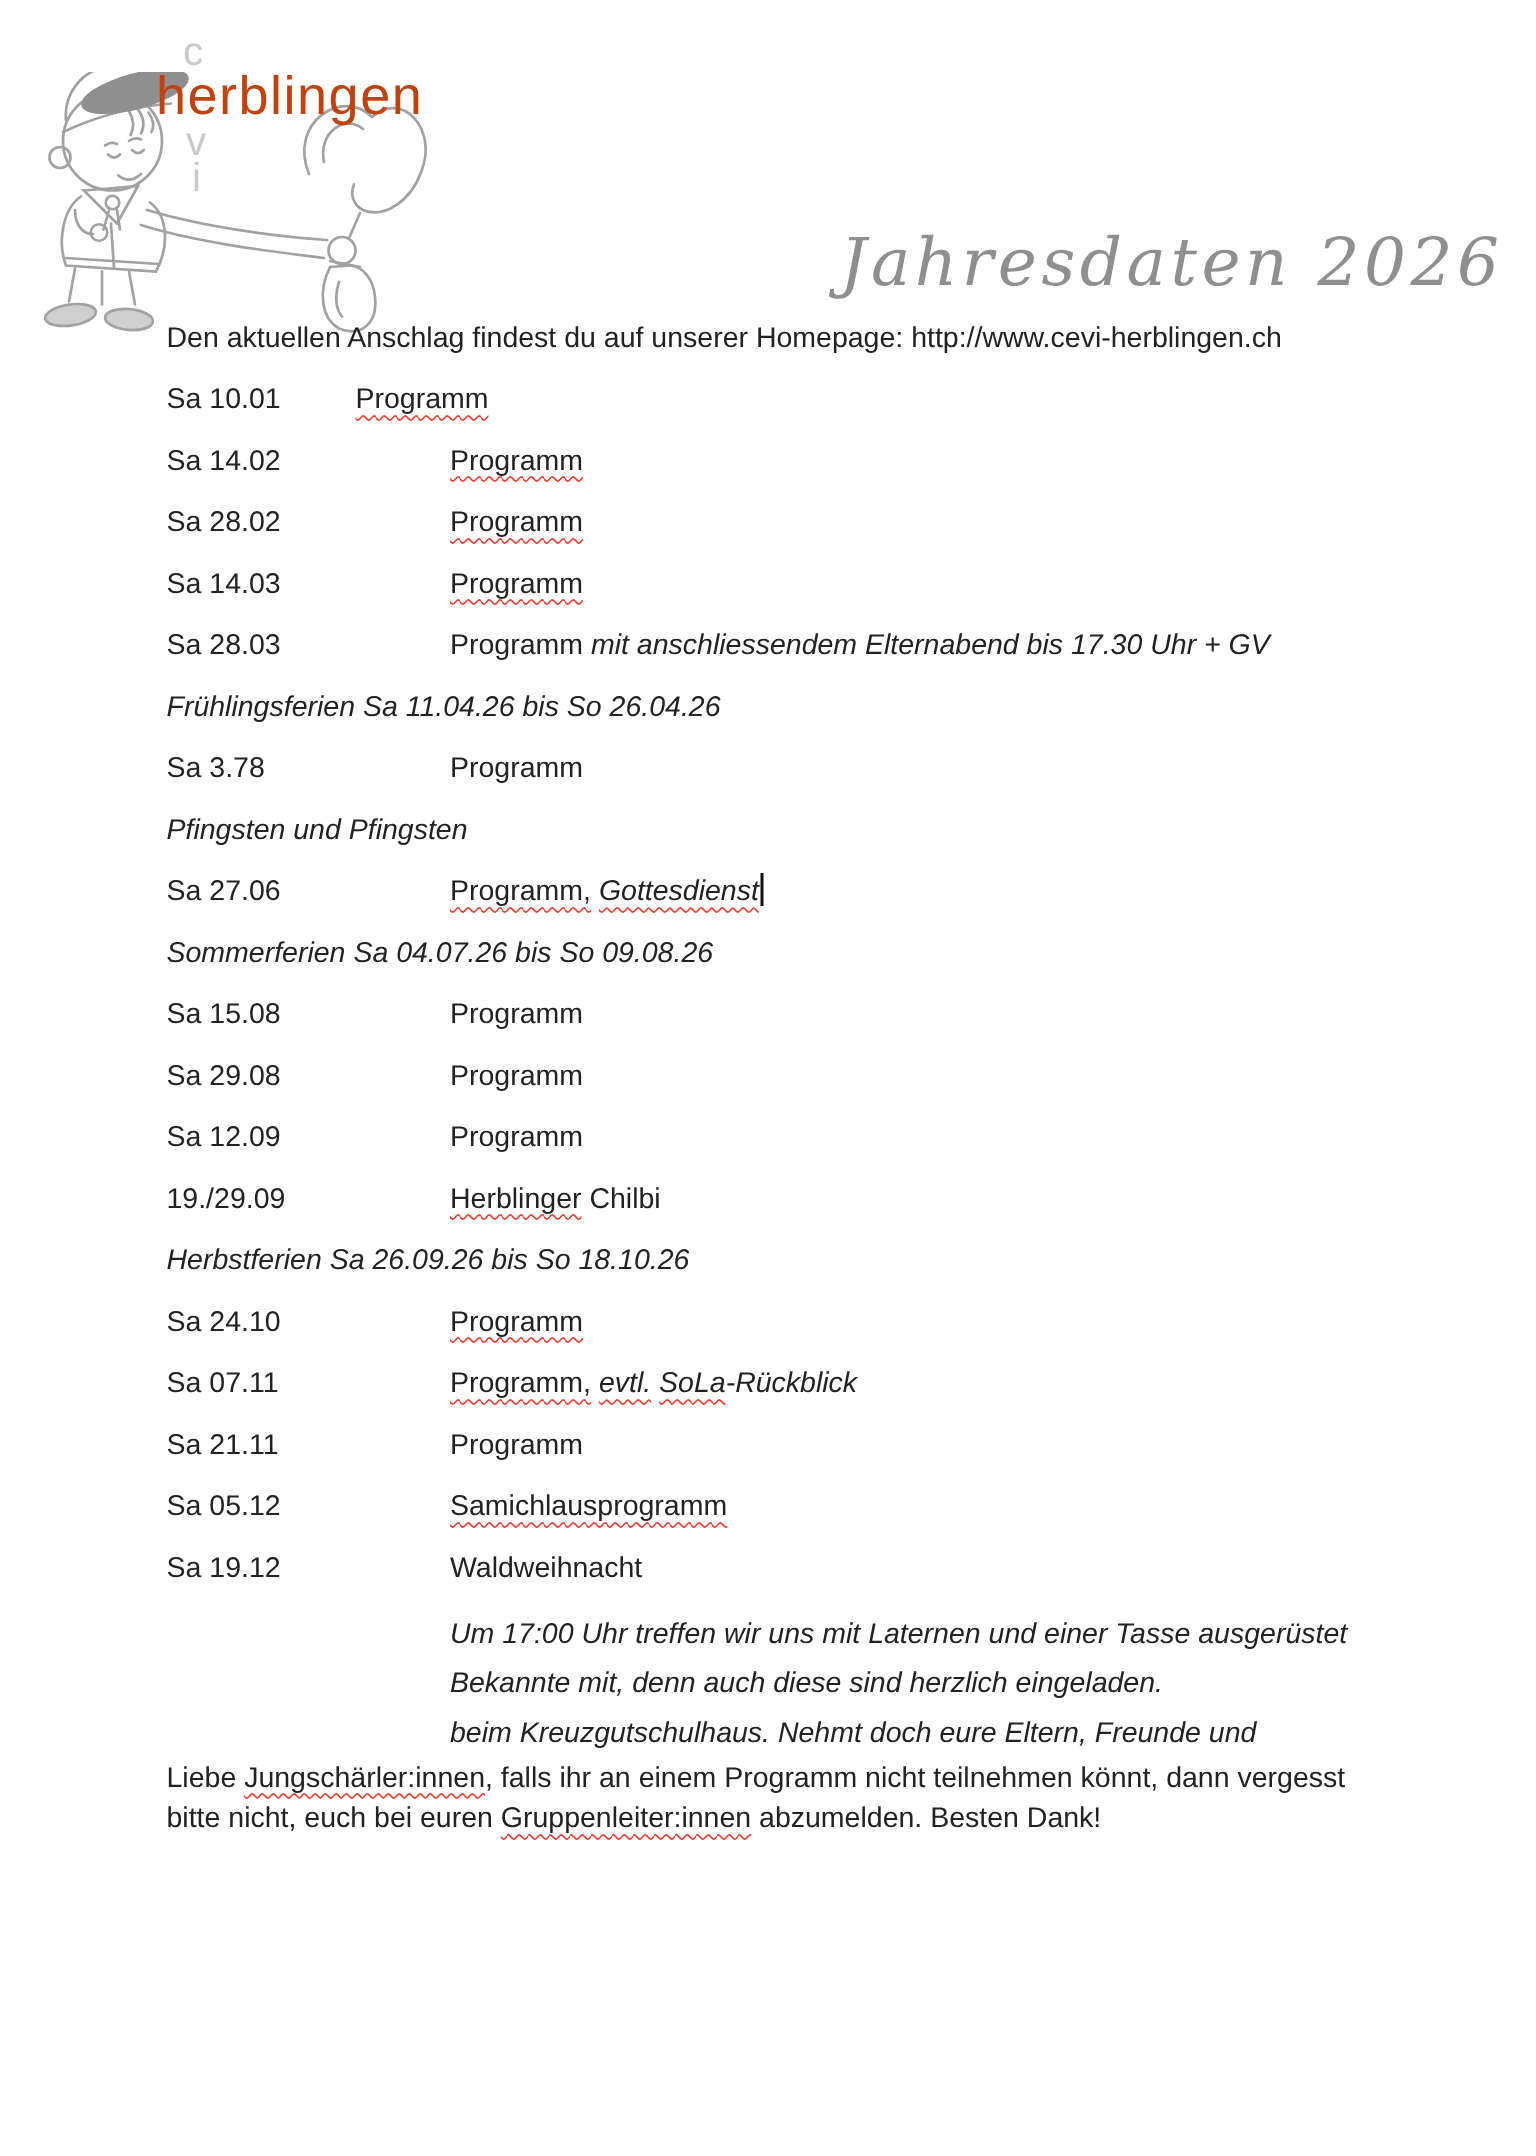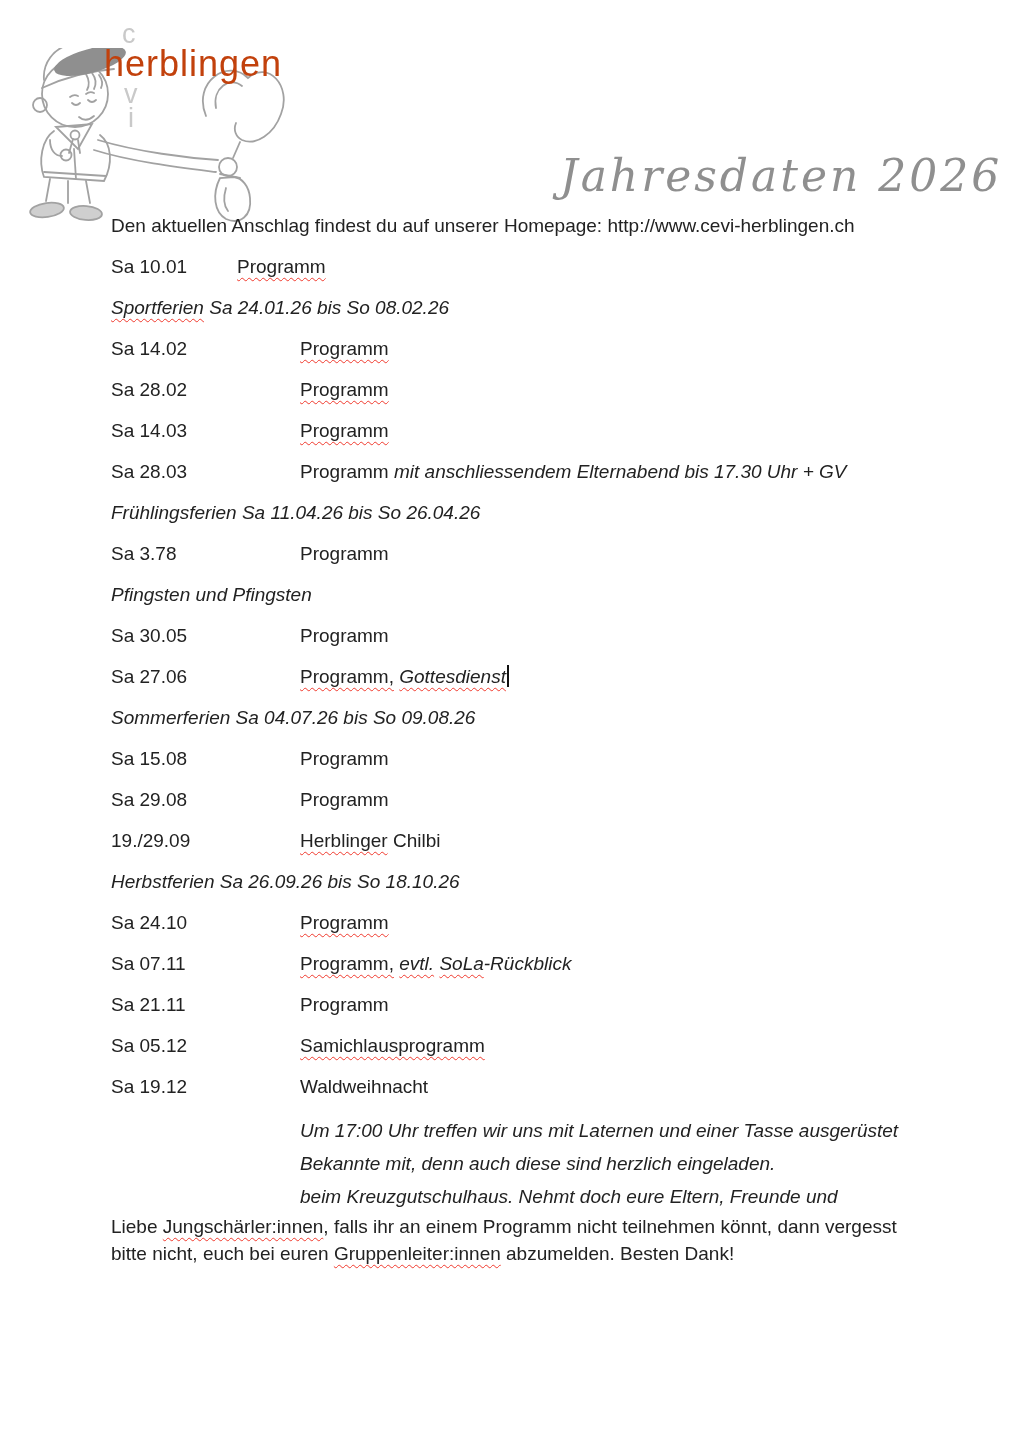--- a/index.html
+++ b/index.html
@@ -110,33 +110,32 @@
     <span class="logo-letter i">i</span>
   </div>
 
   <div class="title">Jahresdaten 2026</div>
 
   <div class="content">
     <p><span>Den aktuellen Anschlag findest du auf unserer Homepage: </span><span>http://www.cevi-herblingen.ch</span></p>
 
     <div id="schedule">
         <div class="row"><span class="date short">Sa 10.01</span><span><span class="sq">Programm</span></span></div>
-        <p class="season"><span class="sq">Sportferien</span><span> Sa 24.01.26 bis So 08.02.26</span></p>
         <div class="row"><span class="date">Sa 14.02</span><span><span class="sq">Programm</span></span></div>
         <div class="row"><span class="date">Sa 28.02</span><span><span class="sq">Programm</span></span></div>
         <div class="row"><span class="date">Sa 14.03</span><span><span class="sq">Programm</span></span></div>
         <div class="row"><span class="date">Sa 28.03</span><span><span>Programm </span><span class="it">mit anschliessendem Elternabend bis 17.30 Uhr + GV</span></span></div>
         <p class="season"><span>Frühlingsferien Sa 11.04.26 bis So 26.04.26</span></p>
         <div class="row"><span class="date">Sa 3.78</span><span><span>Programm</span></span></div>
         <p class="season"><span>Pfingsten und Pfingsten</span></p>
-        <div class="row"><span class="date">Sa 30.05</span><span><span>Programm</span></span></div>
         <div class="row"><span class="date">Sa 27.06</span><span><span class="sq">Programm,</span><span> </span><span class="it sq">Gottesdienst</span><span class="caret"></span></span></div>
         <p class="season"><span>Sommerferien Sa 04.07.26 bis So 09.08.26</span></p>
         <div class="row"><span class="date">Sa 15.08</span><span><span>Programm</span></span></div>
         <div class="row"><span class="date">Sa 29.08</span><span><span>Programm</span></span></div>
+        <div class="row"><span class="date">Sa 12.09</span><span><span>Programm</span></span></div>
         <div class="row"><span class="date">19./29.09</span><span><span class="sq">Herblinger</span><span> Chilbi</span></span></div>
         <p class="season"><span>Herbstferien Sa 26.09.26 bis So 18.10.26</span></p>
         <div class="row"><span class="date">Sa 24.10</span><span><span class="sq">Programm</span></span></div>
         <div class="row"><span class="date">Sa 07.11</span><span><span class="sq">Programm,</span><span> </span><span class="it sq">evtl.</span><span class="it"> </span><span class="it sq">SoLa</span><span class="it">-Rückblick</span></span></div>
         <div class="row"><span class="date">Sa 21.11</span><span><span>Programm</span></span></div>
         <div class="row"><span class="date">Sa 05.12</span><span><span class="sq">Samichlausprogramm</span></span></div>
         <div class="row"><span class="date">Sa 19.12</span><span><span>Waldweihnacht</span></span></div>
         <div class="note">
           <span class="line"><span>Um 17:00 Uhr treffen wir uns mit Laternen und einer Tasse ausgerüstet</span></span>
           <span class="line"><span>Bekannte mit, denn auch diese sind herzlich eingeladen.</span></span>

